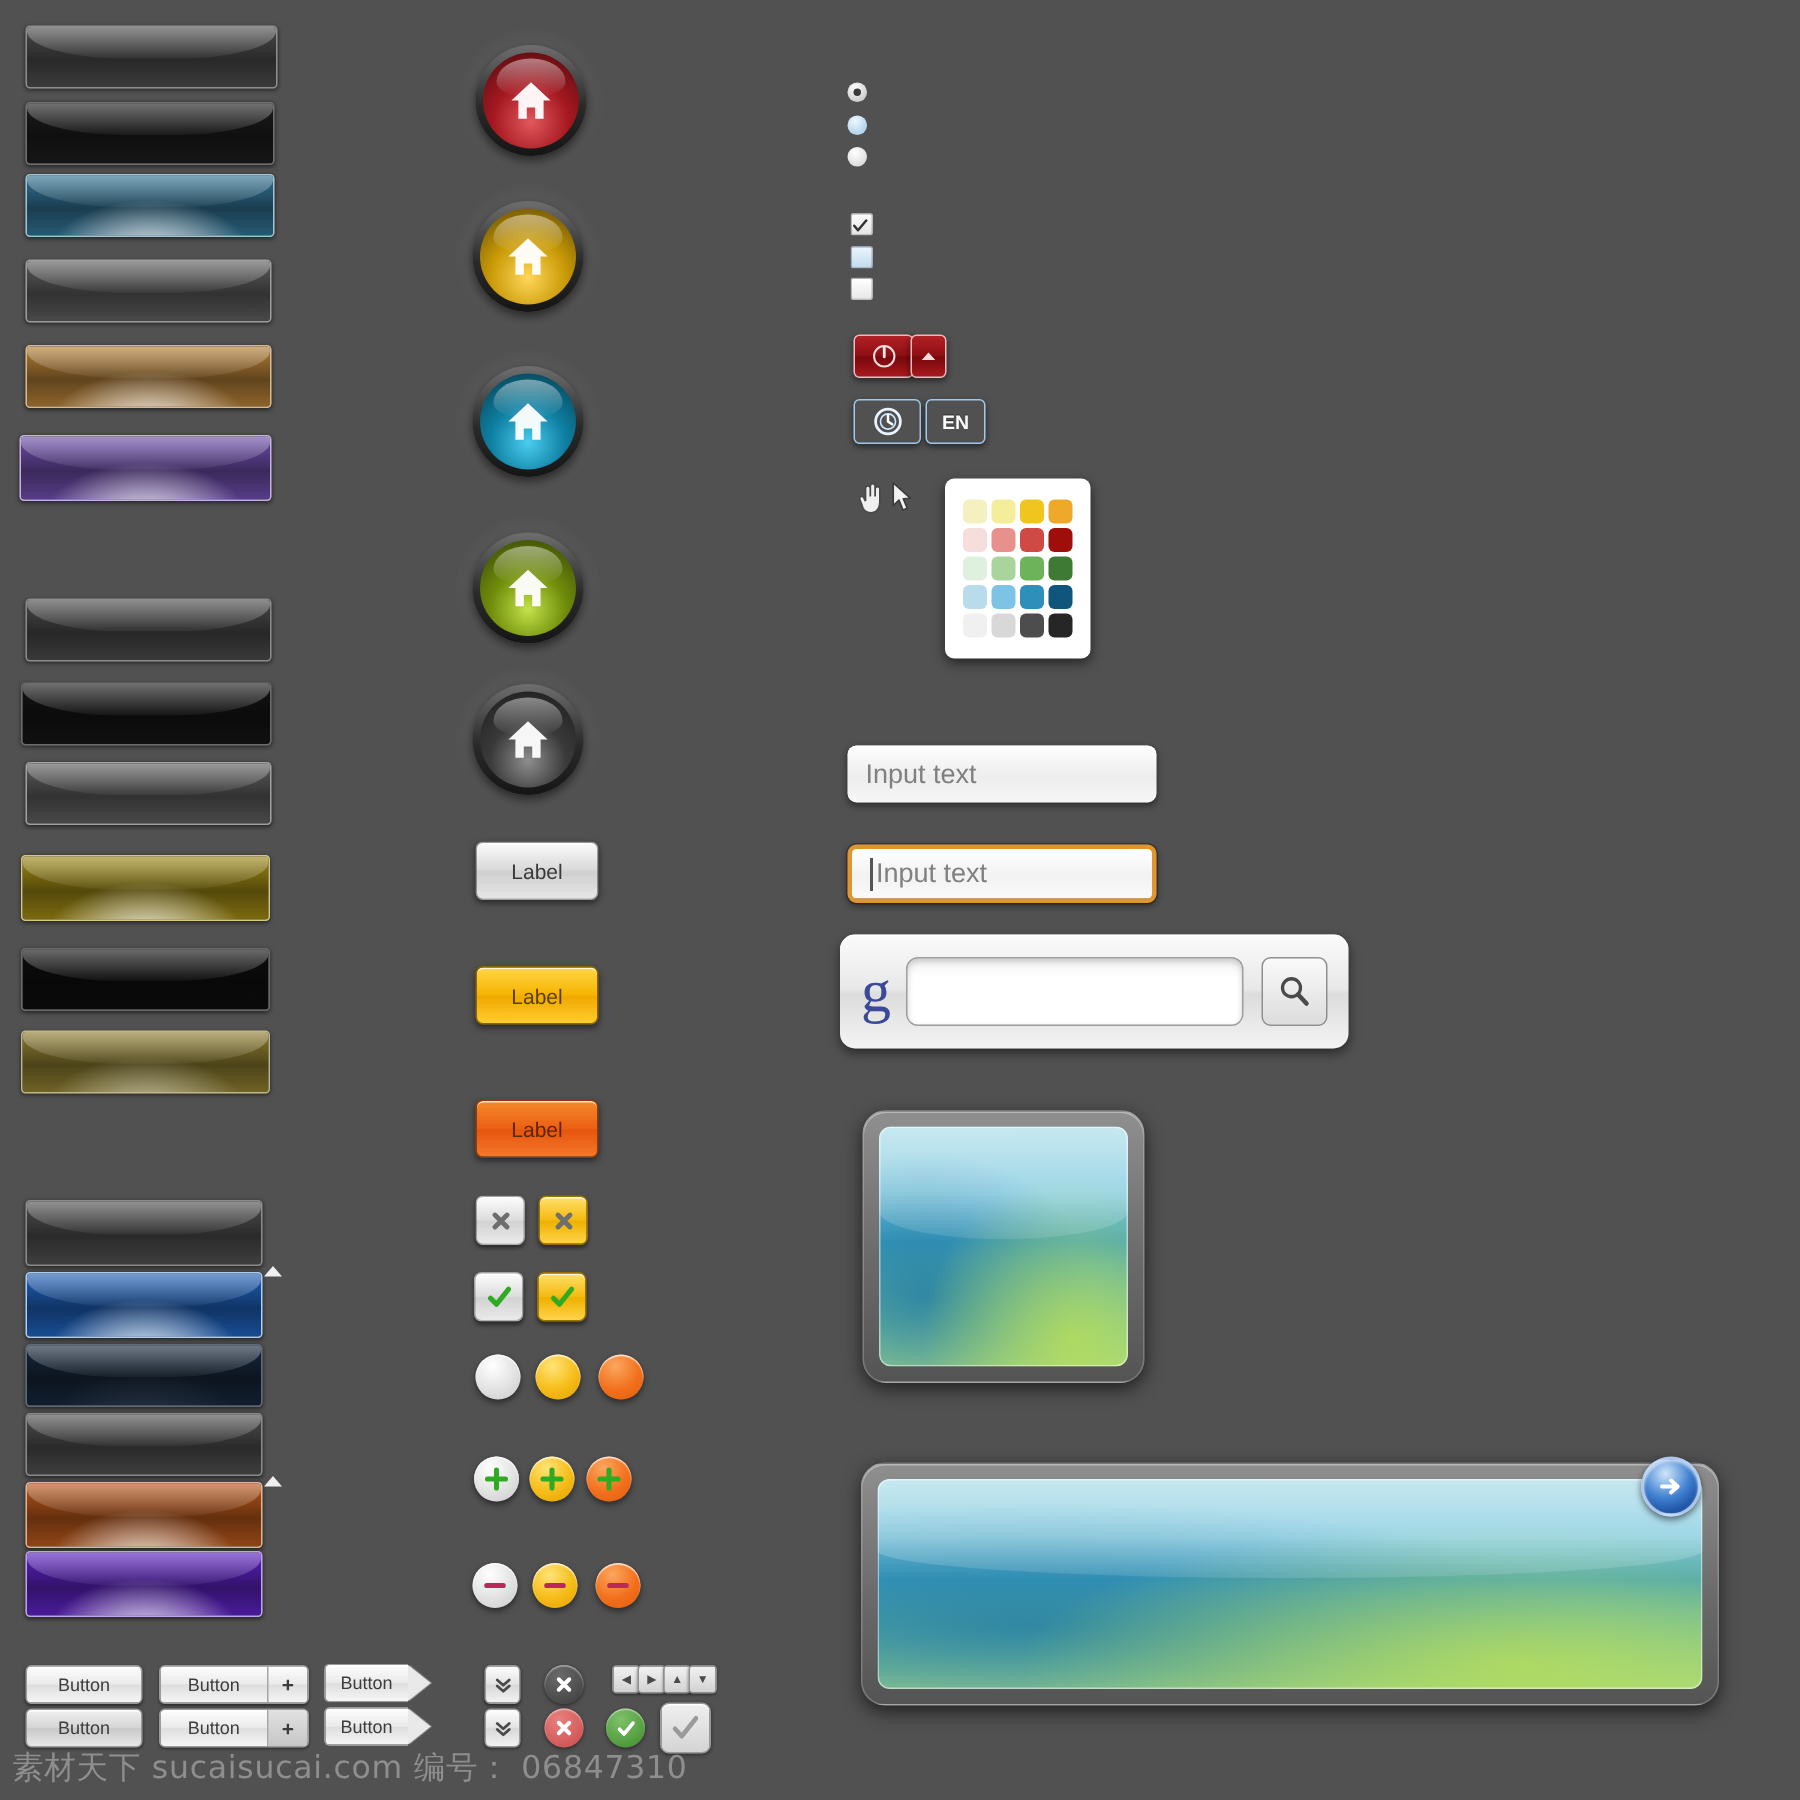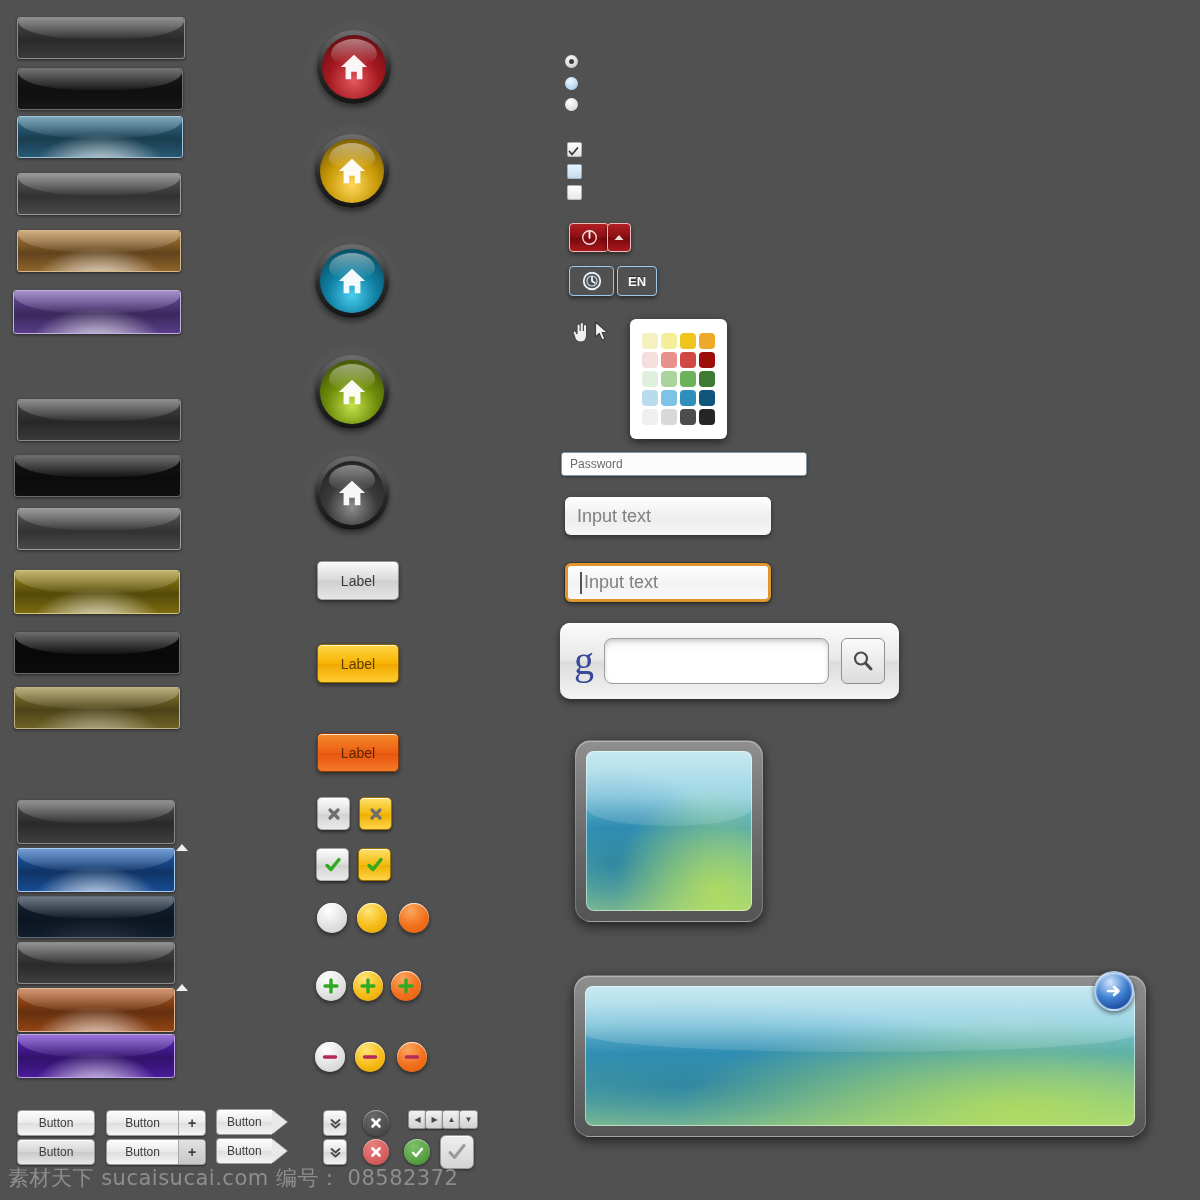--- a/index.html
+++ b/index.html
@@ -570,23 +570,20 @@
       <div class="sw" style="background: rgb(185, 220, 237);"></div>
       <div class="sw" style="background: rgb(124, 195, 229);"></div>
       <div class="sw" style="background: rgb(46, 143, 186);"></div>
       <div class="sw" style="background: rgb(16, 85, 124);"></div>
       <div class="sw" style="background: rgb(240, 240, 240);"></div>
       <div class="sw" style="background: rgb(216, 216, 216);"></div>
       <div class="sw" style="background: rgb(77, 77, 77);"></div>
       <div class="sw" style="background: rgb(38, 38, 38);"></div>
     </div>
 
-  <div class="pwfield" style="left:561px;top:452px;width:228px;height:22px;">
-    <span>Password</span>
-  </div>
 
   <div class="txtfield" style="left:565px;top:497px;width:182px;height:38px;">
     <span>Input text</span>
   </div>
 
   <div class="txtfield focus" style="left:565px;top:563px;width:176px;height:33px;">
     <span class="caret"></span>
     <span>Input text</span>
   </div>
 
@@ -683,14 +680,14 @@
         <span style="font-size: 8px; color: rgb(74, 74, 74); line-height: 1;">▶</span>
       </div>
       <div class="navarrow" style="left: 442px; top: 1110px;">
         <span style="font-size: 8px; color: rgb(74, 74, 74); line-height: 1;">▲</span>
       </div>
       <div class="navarrow" style="left: 459px; top: 1110px;">
         <span style="font-size: 8px; color: rgb(74, 74, 74); line-height: 1;">▼</span>
       </div>
     </div>
 
-  <div class="watermark">素材天下 sucaisucai.com  编号： 08582372</div>
+  <div class="watermark">素材天下 sucaisucai.com  编号： 06847310</div>
 </div>
 
 </body></html>

